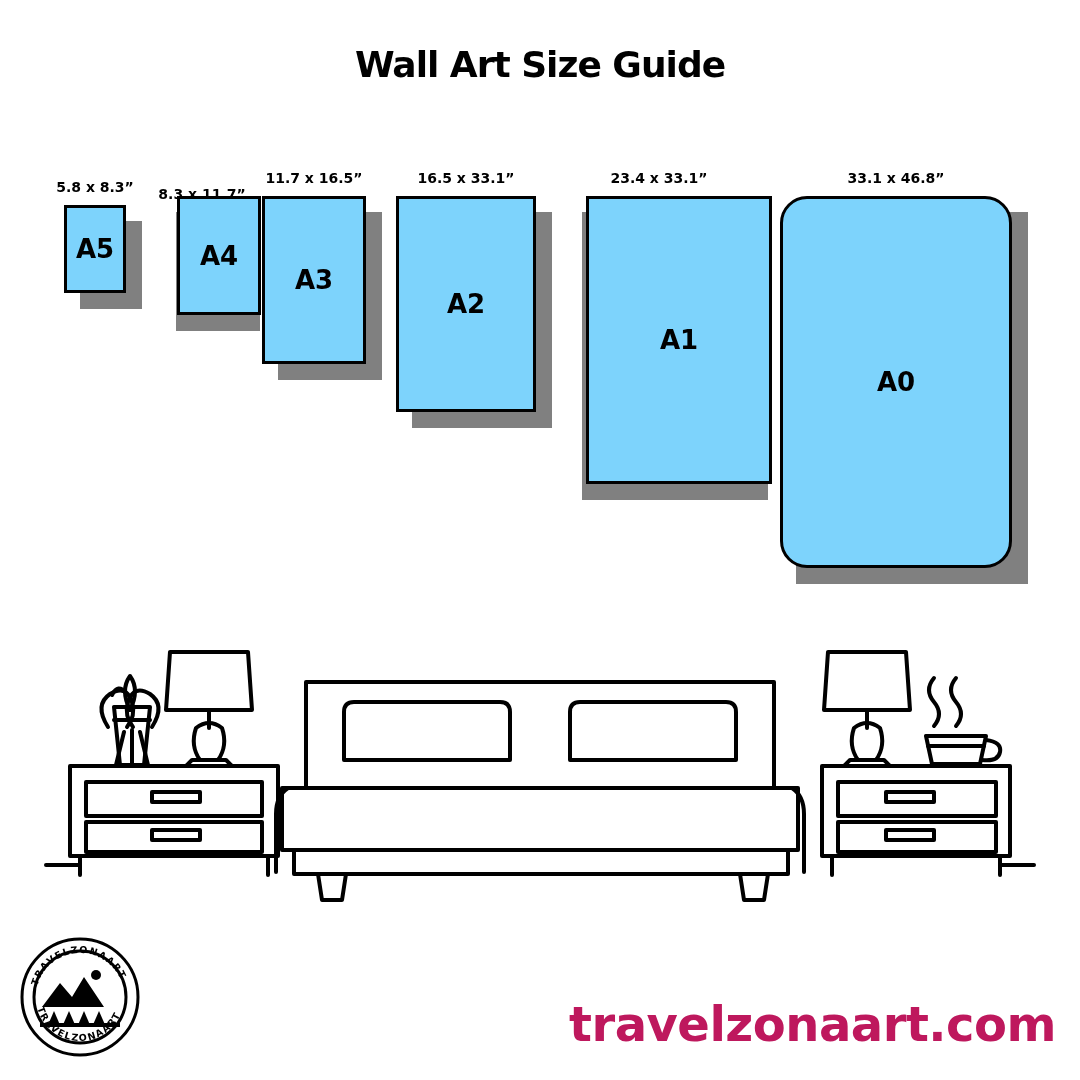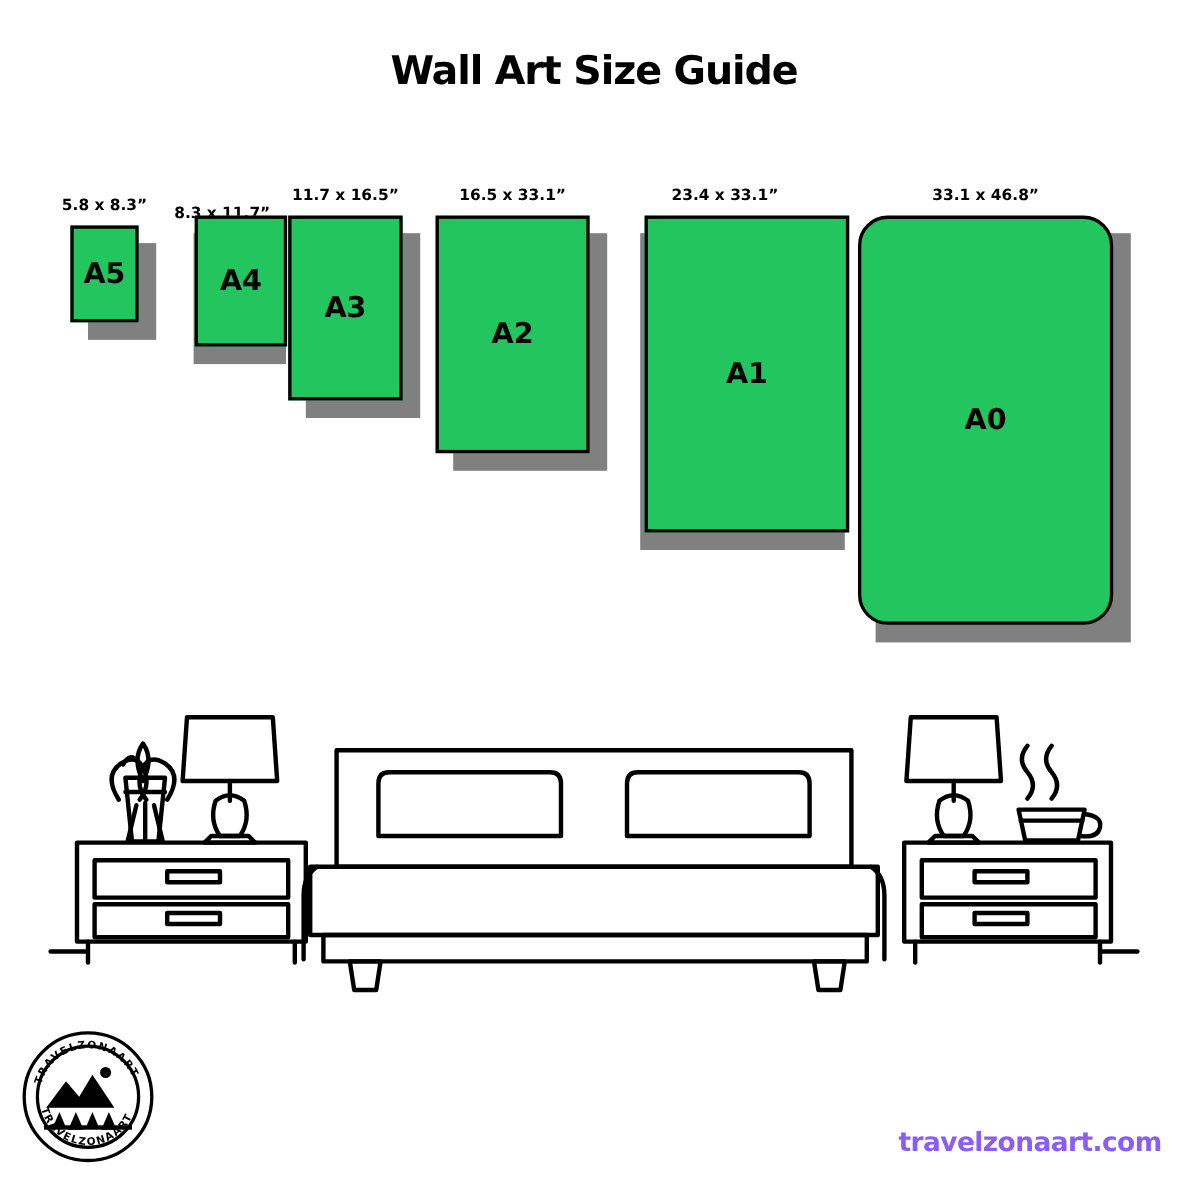--- a/index.html
+++ b/index.html
@@ -46,21 +46,21 @@
     font-weight: bold;
     color: #000000;
     text-align: center;
   }
   .frame-shadow {
     position: absolute;
     background: #808080;
   }
   .frame-box {
     position: absolute;
-    background: #22c55e;
+    background: #7dd3fc;
     border: 3px solid #000000;
     display: flex;
     align-items: center;
     justify-content: center;
   }
   .frame-label {
     font-size: 26px;
     font-weight: bold;
     color: #000000;
   }
@@ -79,23 +79,23 @@
     position: absolute;
     left: 18px;
     top: 935px;
     width: 124px;
     height: 124px;
   }
   #site {
     position: absolute;
     right: 24px;
     bottom: 28px;
-    font-size: 24px;
-    font-weight: bold;
-    color: #8b5cf6;
+    font-size: 48px;
+    font-weight: bold;
+    color: #be185d;
     letter-spacing: -0.5px;
   }
 </style>
 </head>
 <body>
 
 <div id="title">Wall Art Size Guide</div>
 
 <div id="frames">
     <div class="frame-group" style="left: 0px; top: 0px;">

